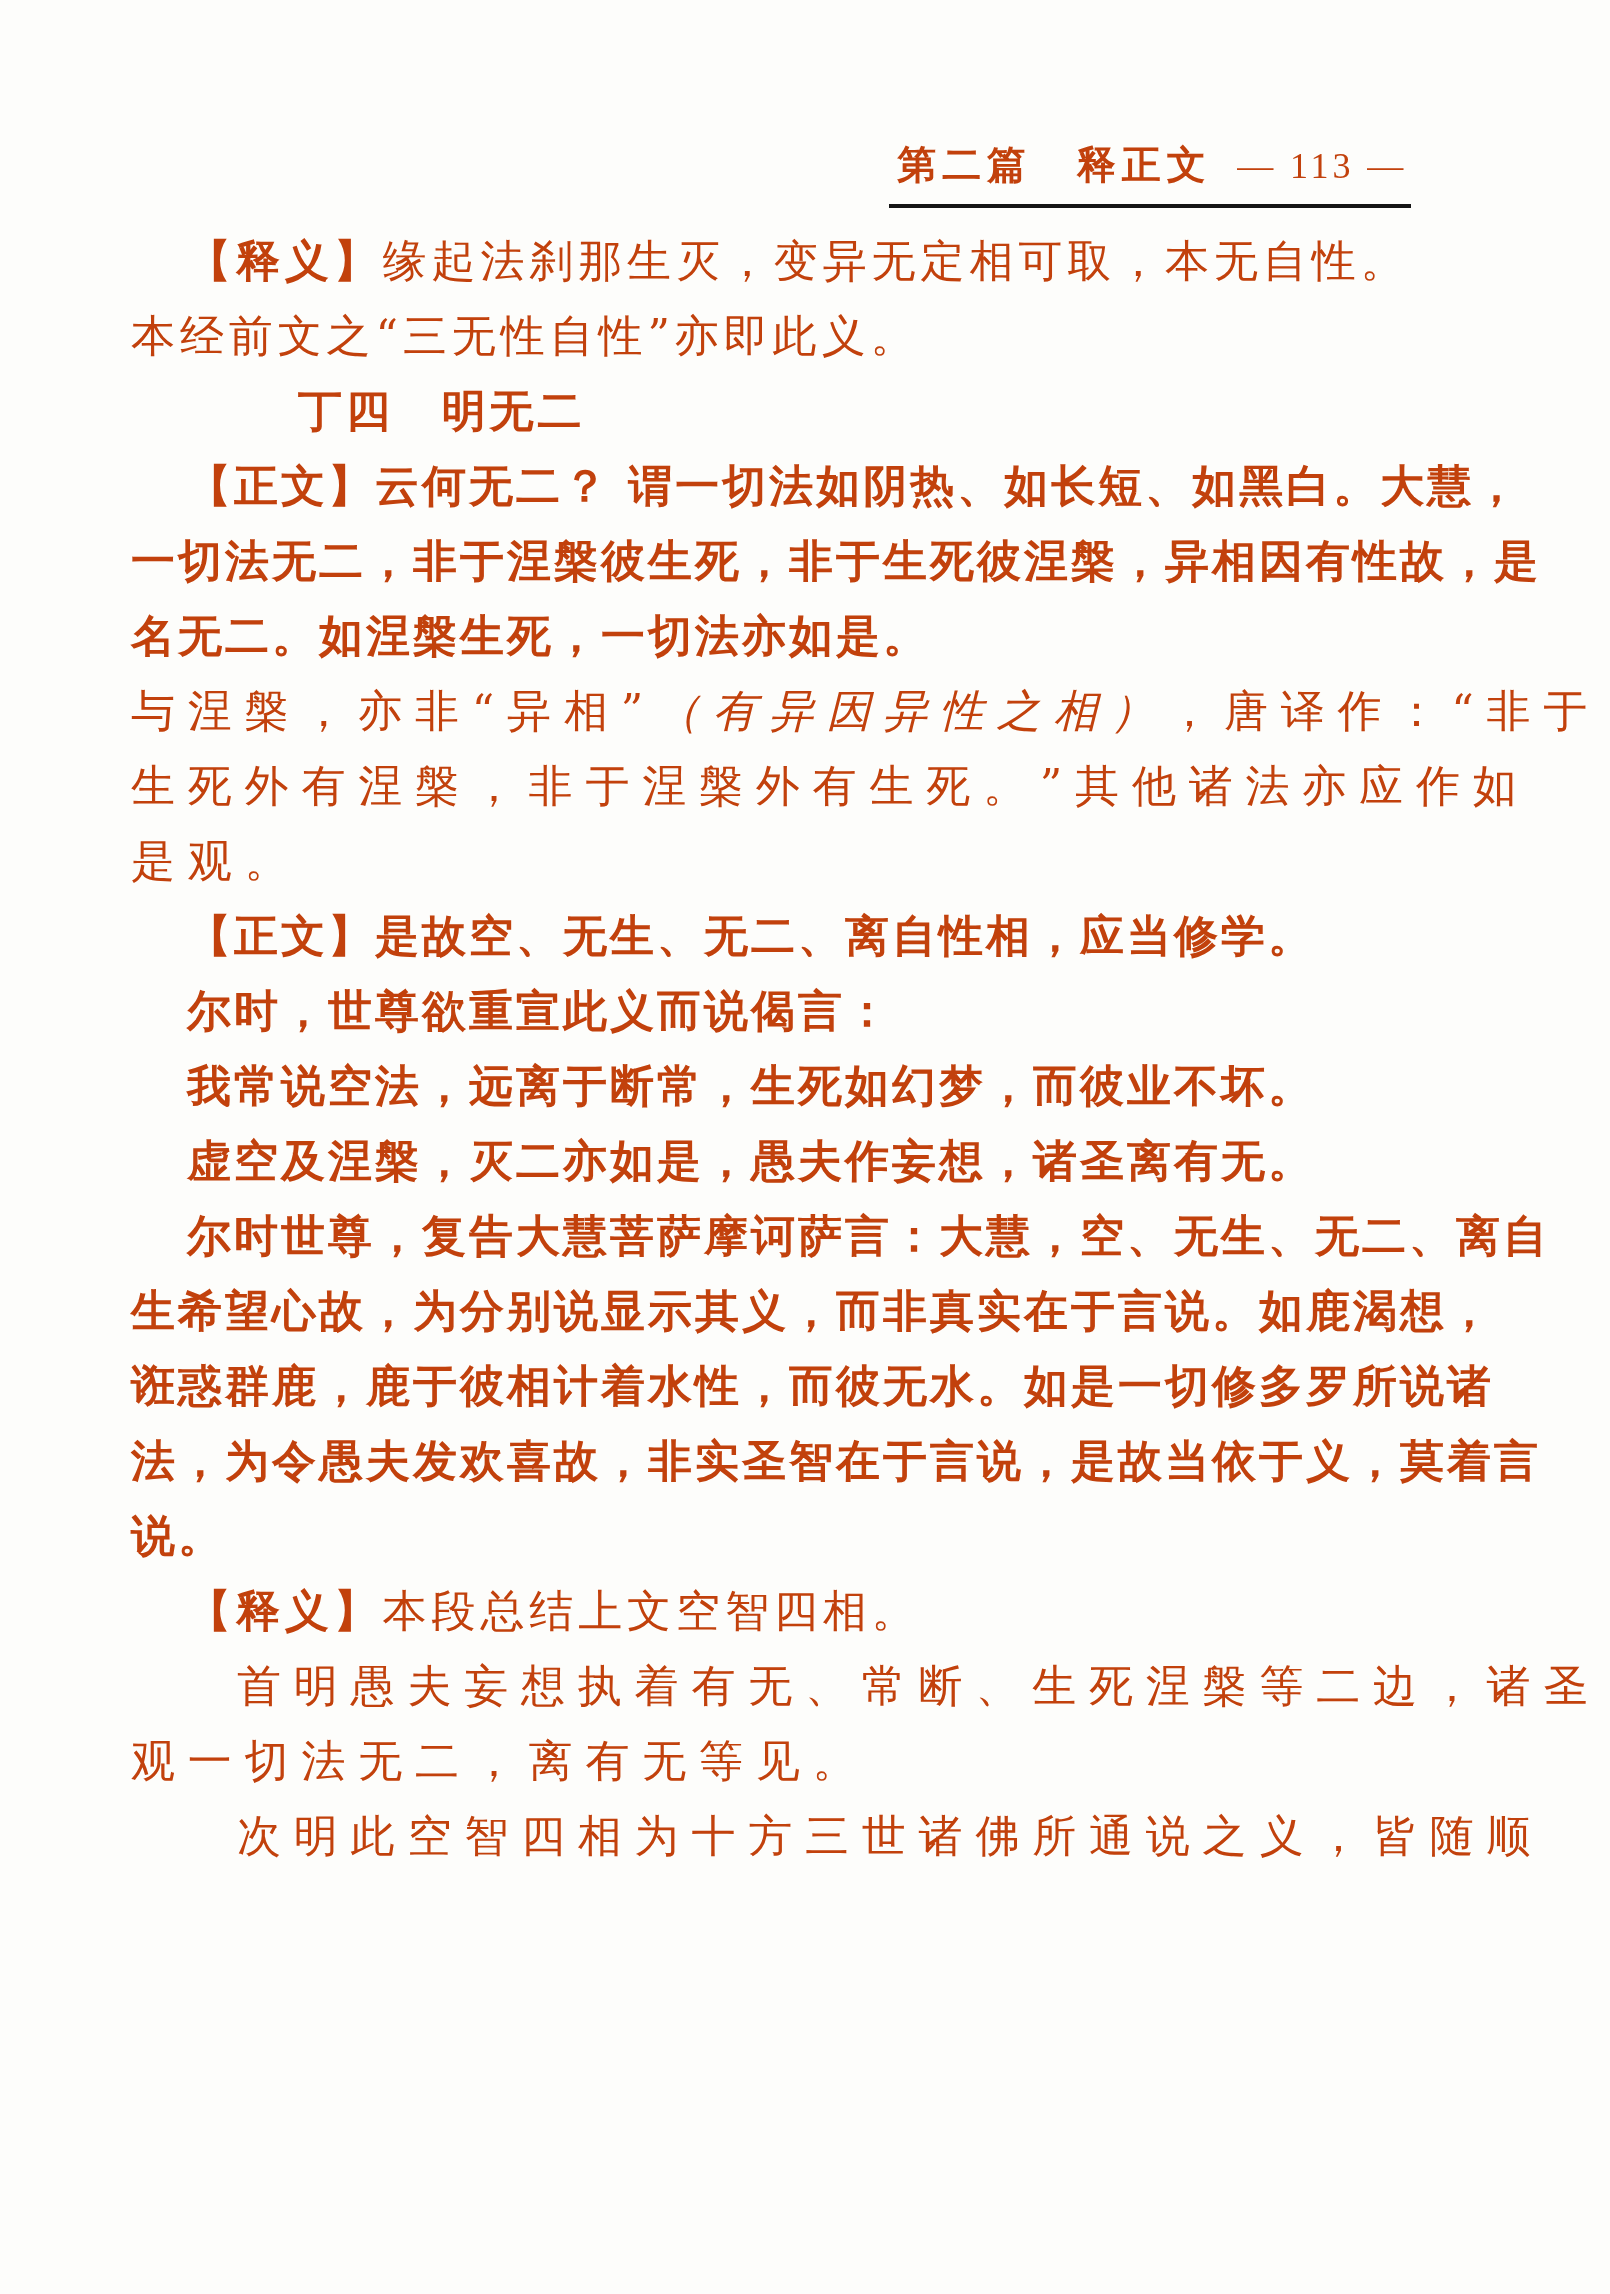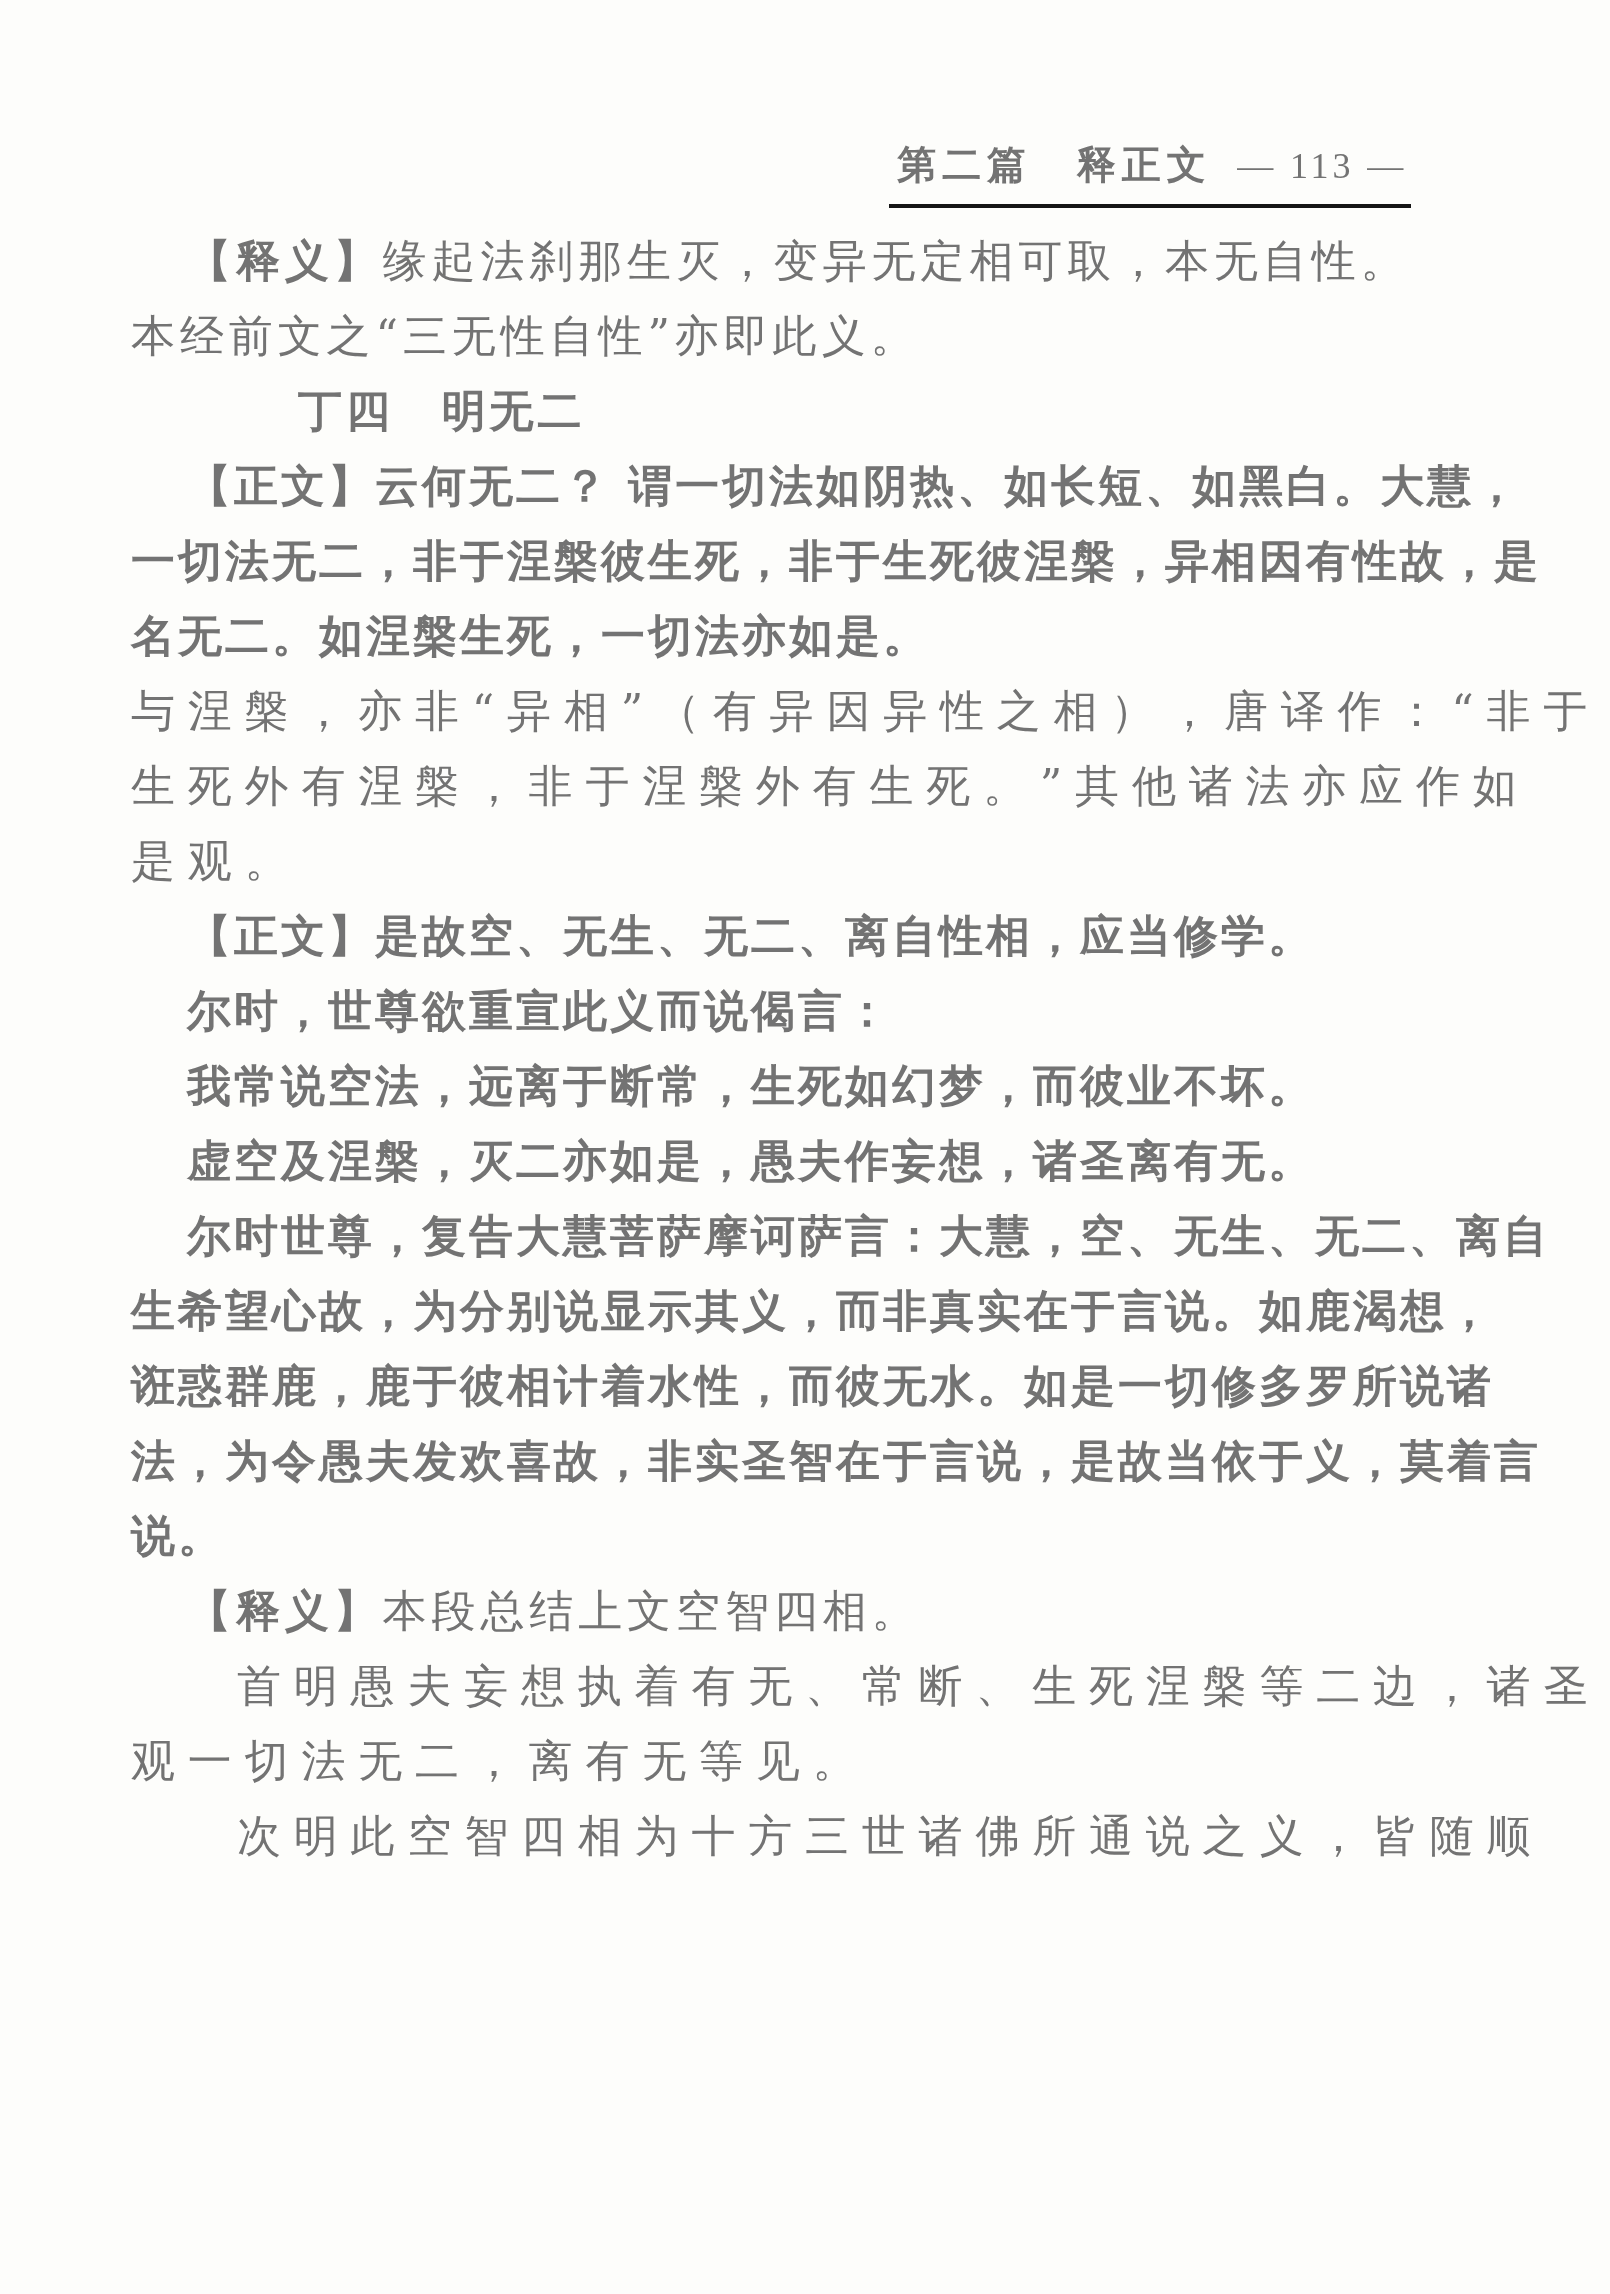--- a/index.html
+++ b/index.html
@@ -1,21 +1,21 @@
 <!DOCTYPE html>
 <html lang="zh"><head>
 <meta charset="utf-8">
 <style>
   html,body{margin:0;padding:0;background:#d9d9d9;}
   .page{
     position:relative;
     width:1611px;height:2294px;
     margin:0 auto;
     background:#fdfdfb;
-    color:#737373;
+    color:#c2410c;
     overflow:hidden;
   }
   
   .running-head{
     position:absolute;
     top:138px;right:200px;
     border-bottom:4.9px solid #151515;
     padding:0 3.9px 11.8px 7.9px;
     white-space:nowrap;
   }
@@ -58,21 +58,21 @@
     font-weight:400;
     letter-spacing:12.8px;
   }
   .heading{
     font-family:"DejaVu Sans","Liberation Sans",sans-serif;
     font-weight:700;
     font-size:46px;
     letter-spacing:3.9px;
   }
   .label{font-weight:700;margin-top:47px;}
-  .seg-kai{margin-top:12px;}
+  .seg-kai{font-style:italic;margin-top:12px;}
   .ind-1{text-indent:56px;}
   .ind-2{text-indent:106px;}
   .ind-3{text-indent:167px;}
   .sp-1{margin-top:73px;}
   .sp-2{margin-top:91px;}
 </style>
 </head>
 <body>
 
 <div class="page">

